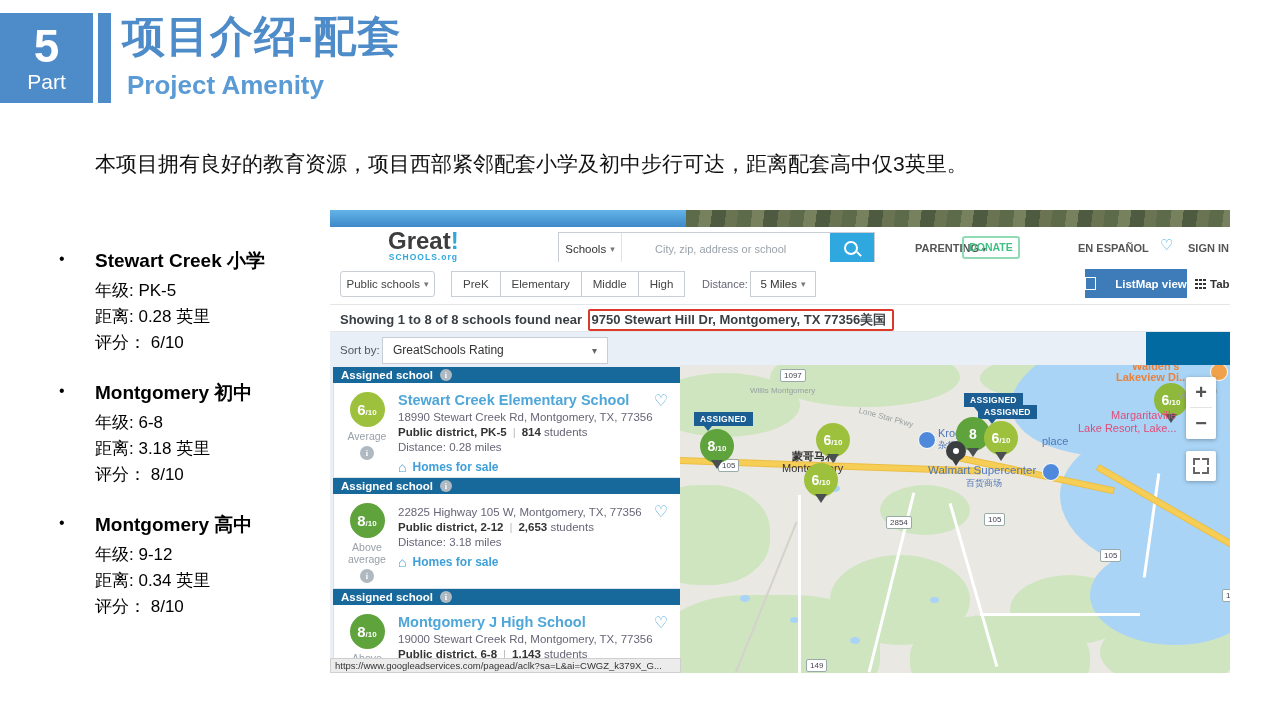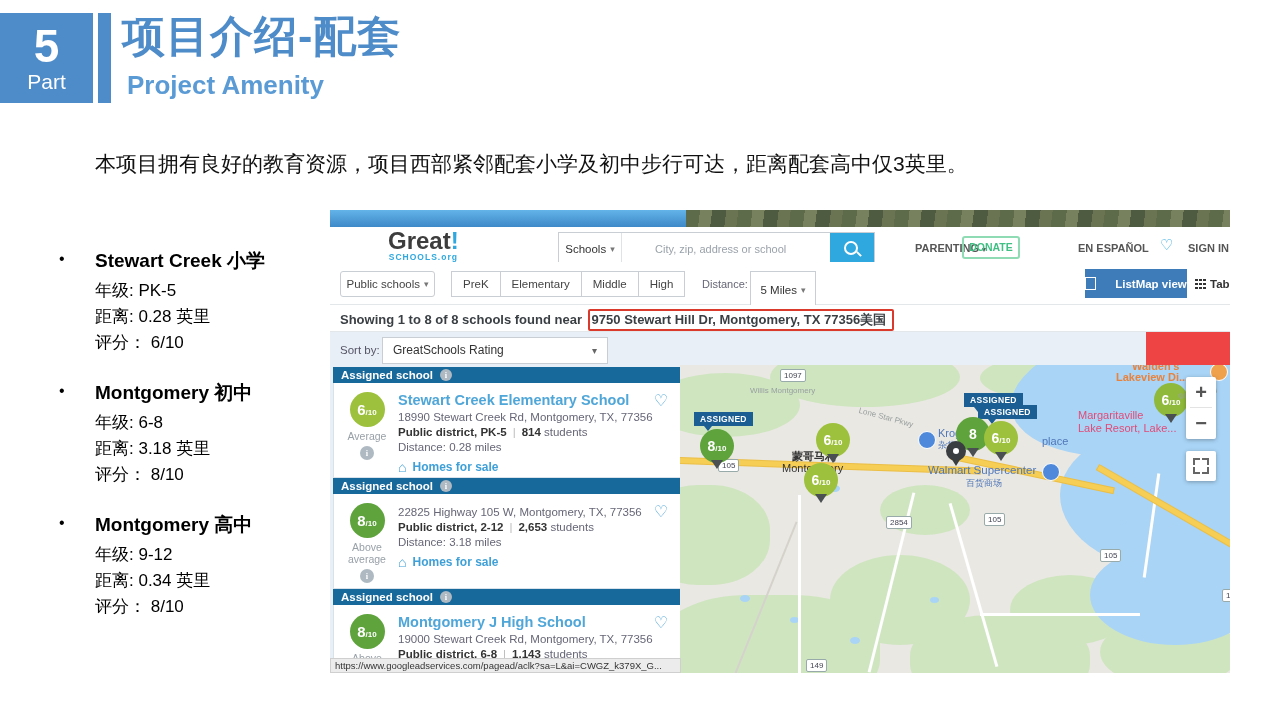--- a/index.html
+++ b/index.html
@@ -17,21 +17,21 @@
   .intro{left:95px;top:150px;width:1150px;font-size:21px;color:#111;}
 
   
   .bullets{left:55px;top:248px;width:290px;}
   .b-item{position:relative;padding-left:40px;margin-bottom:24px;}
   .b-dot{position:absolute;left:4px;top:2px;font-size:16px;color:#000;}
   .b-title{font-size:19px;font-weight:bold;color:#000;margin-bottom:4px;}
   .b-line{font-size:17px;color:#000;line-height:26px;}
 
   
-  .shot{left:330px;top:210px;width:900px;height:463px;background:#ef4444;overflow:hidden;font-family:"Liberation Sans","DejaVu Sans",sans-serif;}
+  .shot{left:330px;top:210px;width:900px;height:463px;background:#0369a1;overflow:hidden;font-family:"Liberation Sans","DejaVu Sans",sans-serif;}
   .strip-blue{left:0;top:0;width:356px;height:17px;background:linear-gradient(180deg,#63B4E9,#3E88C8);}
   .strip-sat{left:356px;top:0;width:544px;height:17px;
       background:repeating-linear-gradient(97deg,#5d6b4a 0 14px,#77815d 14px 26px,#4e5b41 26px 40px,#6a7452 40px 52px);}
 
   
   .gs-top{left:0;top:17px;width:900px;height:35px;background:#fff;}
   .logo{left:58px;top:3px;text-align:center;}
   .logo-main{font-size:24px;font-weight:bold;color:#3d3d3d;line-height:22px;}
   .logo-bang{color:#2FA8E0;}
   .logo-sub{font-size:8.5px;font-weight:bold;color:#2FA8E0;letter-spacing:1px;}
@@ -52,21 +52,21 @@
   .heart-glyph::before{content:"♡";}
   .signin{left:858px;top:15px;}
 
   
   .filter-row{left:0;top:52px;width:900px;height:43px;background:#fff;border-bottom:1px solid #e4e7ea;box-sizing:border-box;}
   .ps-btn{left:10px;top:9px;width:95px;height:26px;border:1px solid #c9ced4;border-radius:3px;font-size:11.5px;color:#444;
           display:flex;align-items:center;justify-content:center;box-sizing:border-box;background:#fff;}
   .levels{left:122px;top:9px;display:flex;}
   .lvl{height:26px;line-height:24px;border:1px solid #c9ced4;margin-left:-1px;padding:0 11px;font-size:11.5px;color:#444;background:#fff;box-sizing:border-box;}
   .dist-label{left:372px;top:16px;font-size:11px;color:#667;}
-  .dist-dd{left:420px;top:9px;width:66px;height:38px;border:1px solid #c9ced4;font-size:11.5px;color:#333;
+  .dist-dd{left:420px;top:9px;width:66px;height:26px;border:1px solid #c9ced4;font-size:11.5px;color:#333;
            display:flex;align-items:center;justify-content:center;box-sizing:border-box;background:#fff;}
   .listmap{left:755px;top:7px;width:102px;height:29px;background:#3D7CB8;color:#fff;font-size:11.5px;font-weight:bold;
            display:flex;align-items:center;justify-content:center;gap:19px;}
   .map-ic{width:9px;height:11px;border:1.5px solid #fff;display:inline-block;}
   .table-btn{left:857px;top:7px;width:60px;height:29px;background:#fff;color:#333;font-size:11.5px;font-weight:bold;
            display:flex;align-items:center;justify-content:flex-start;padding-left:8px;gap:5px;box-sizing:border-box;}
   .grid-ic{width:10px;height:10px;display:inline-block;
      background:conic-gradient(#333 0 0);-webkit-mask:none;
      background:none;box-shadow:0 0 0 0;position:relative;}
   .grid-ic i{position:absolute;width:2.6px;height:2.6px;background:#333;}
@@ -116,21 +116,21 @@
   .blob{position:absolute;}
   .green{background:#CFE5C0;}
   .water{background:#A9D4F6;}
   .yroad{position:absolute;background:#F6CE55;box-shadow:0 0 0 1px #EBBE45;}
   .wroad{position:absolute;background:#fff;}
   .shield{position:absolute;background:#fff;border:1px solid #9aa;border-radius:2px;font-size:8px;color:#445;
           padding:0 3px;line-height:11px;z-index:3;}
   .map-lbl{position:absolute;z-index:3;white-space:nowrap;}
   .lbl-road{font-size:8px;color:#98a0a0;}
   .lbl-poi-blue{font-size:11px;color:#5077B8;}
-  .lbl-poi-pink{font-size:11px;color:#E14B77;text-align:left;line-height:13px;}
+  .lbl-poi-pink{font-size:11px;color:#E14B77;text-align:right;line-height:13px;}
   .lbl-poi-orange{font-size:11px;font-weight:bold;color:#E8823C;}
   .lbl-city{font-size:11px;color:#333;font-weight:bold;}
   .poi-dot{position:absolute;width:16px;height:16px;border-radius:50%;z-index:3;}
   .poi-blue{background:#4E89DB;border:1.5px solid #fff;}
   .poi-pink{background:#EA6E93;border:1.5px solid #fff;}
   .poi-orange{background:#F0A14B;border:1.5px solid #fff;}
   .pin{position:absolute;width:34px;height:34px;border-radius:50%;text-align:center;line-height:34px;color:#fff;
        font-weight:bold;font-size:14px;z-index:4;}
   .pin::after{content:"";position:absolute;top:31px;left:50%;margin-left:-6px;border:6px solid transparent;
        border-top:9px solid #4a4f52;z-index:-1;}

